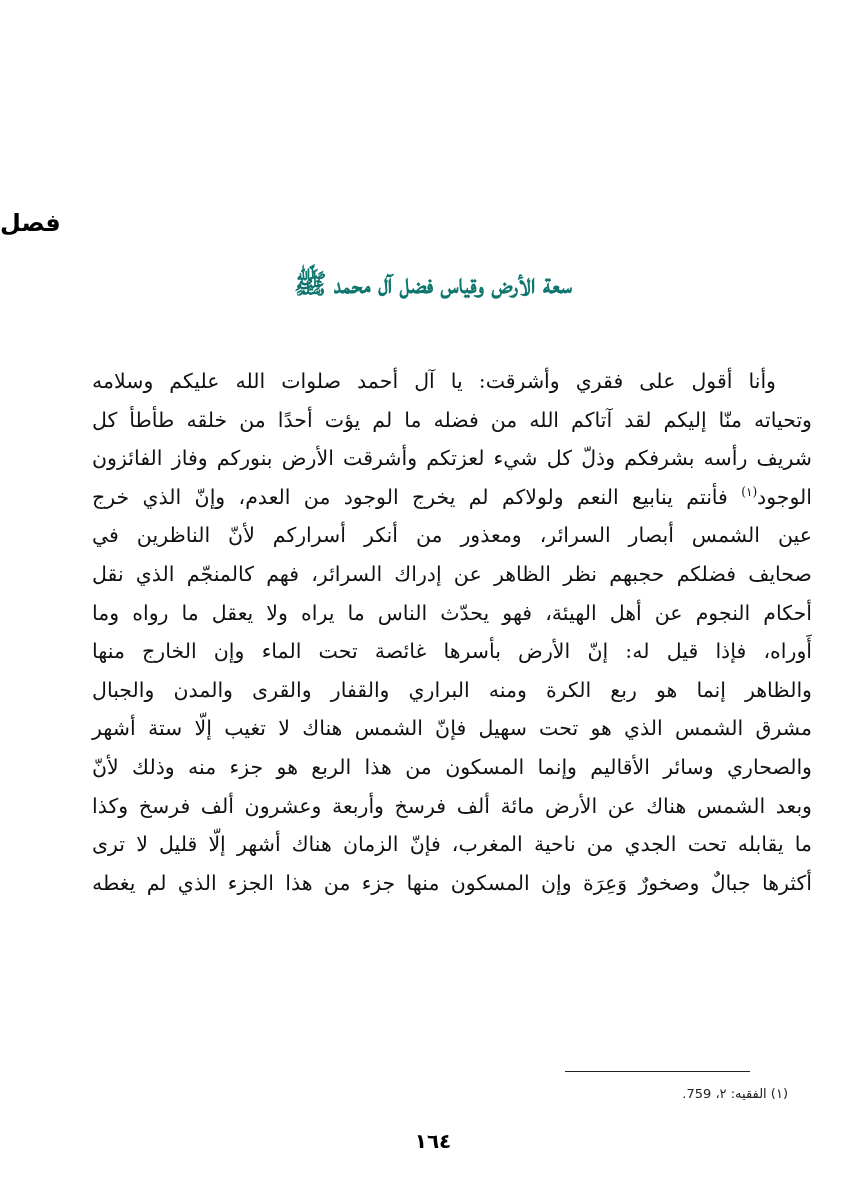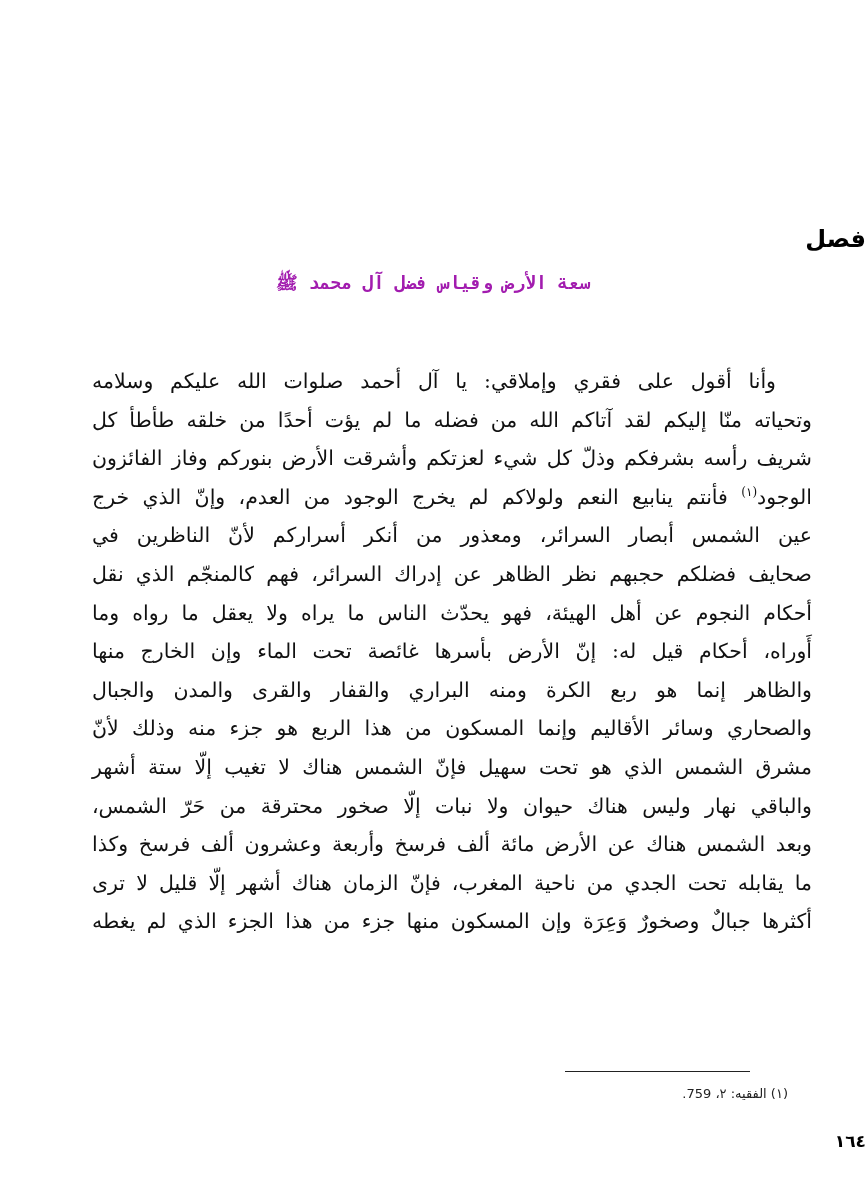--- a/index.html
+++ b/index.html
@@ -17,40 +17,40 @@
     }
     .page {
       position: absolute;
       left: 0; top: 0;
       width: 866px;
       height: 1186px;
     }
     .chapter-label {
       position: absolute;
       left: 0; right: 0;
-      top: 222px;
-      text-align: right;
+      top: 206px;
+      text-align: left;
       direction: rtl;
       font-family: "DejaVu Sans", sans-serif;
       font-weight: bold;
       font-size: 24px;
       line-height: 34px;
       color: #000;
     }
     .chapter-title {
       position: absolute;
       left: 0; right: 0;
       top: 264px;
       text-align: center;
       direction: rtl;
-      font-family: Liberation Mono, monospace;
+      font-family: Liberation Sans, sans-serif;
       font-weight: bold;
-      font-size: 18px;
+      font-size: 27px;
       line-height: 40px;
-      color: #a21caf;
+      color: #0f766e;
     }
     .body-text {
       position: absolute;
       left: 92px;
       width: 720px;
       top: 362px;
       direction: rtl;
       font-family: "DejaVu Serif", serif;
       font-size: 20.5px;
       color: #111;
@@ -86,49 +86,49 @@
       direction: rtl;
       font-family: "DejaVu Sans", sans-serif;
       font-size: 13px;
       line-height: 20px;
       color: #222;
     }
     .page-number {
       position: absolute;
       left: 0; right: 0;
       top: 1130px;
+      text-align: center;
       direction: rtl;
       font-family: "DejaVu Sans", sans-serif;
       font-weight: bold;
-      font-size: 17px;
+      font-size: 20px;
       line-height: 22px;
       color: #000;
     }
   </style>
 </head>
 <body>
 
 <div class="page">
 
   <div class="chapter-label">فصل</div>
   <div class="chapter-title">سعة الأرض وقياس فضل آل محمد ﷺ</div>
 
   <div class="body-text">
-    <div class="line first">وأنا أقول على فقري وإملاقي: يا آل أحمد صلوات الله عليكم وسلامه</div>
+    <div class="line first">وأنا أقول على فقري وأشرقت: يا آل أحمد صلوات الله عليكم وسلامه</div>
     <div class="line">وتحياته منّا إليكم لقد آتاكم الله من فضله ما لم يؤت أحدًا من خلقه طأطأ كل</div>
     <div class="line">شريف رأسه بشرفكم وذلّ كل شيء لعزتكم وأشرقت الأرض بنوركم وفاز الفائزون</div>
     <div class="line"><span>الوجود</span><span class="fn-ref">(١)</span> <span>فأنتم ينابيع النعم ولولاكم لم يخرج الوجود من العدم، وإنّ الذي خرج</span></div>
     <div class="line">عين الشمس أبصار السرائر، ومعذور من أنكر أسراركم لأنّ الناظرين في</div>
     <div class="line">صحايف فضلكم حجبهم نظر الظاهر عن إدراك السرائر، فهم كالمنجّم الذي نقل</div>
     <div class="line">أحكام النجوم عن أهل الهيئة، فهو يحدّث الناس ما يراه ولا يعقل ما رواه وما</div>
-    <div class="line">أَوراه، أحكام قيل له: إنّ الأرض بأسرها غائصة تحت الماء وإن الخارج منها</div>
+    <div class="line">أَوراه، فإذا قيل له: إنّ الأرض بأسرها غائصة تحت الماء وإن الخارج منها</div>
     <div class="line">والظاهر إنما هو ربع الكرة ومنه البراري والقفار والقرى والمدن والجبال</div>
+    <div class="line">مشرق الشمس الذي هو تحت سهيل فإنّ الشمس هناك لا تغيب إلّا ستة أشهر</div>
     <div class="line">والصحاري وسائر الأقاليم وإنما المسكون من هذا الربع هو جزء منه وذلك لأنّ</div>
-    <div class="line">مشرق الشمس الذي هو تحت سهيل فإنّ الشمس هناك لا تغيب إلّا ستة أشهر</div>
-    <div class="line">والباقي نهار وليس هناك حيوان ولا نبات إلّا صخور محترقة من حَرّ الشمس،</div>
     <div class="line">وبعد الشمس هناك عن الأرض مائة ألف فرسخ وأربعة وعشرون ألف فرسخ وكذا</div>
     <div class="line">ما يقابله تحت الجدي من ناحية المغرب، فإنّ الزمان هناك أشهر إلّا قليل لا ترى</div>
     <div class="line">أكثرها جبالٌ وصخورٌ وَعِرَة وإن المسكون منها جزء من هذا الجزء الذي لم يغطه</div>
   </div>
 
   <div class="footnote-rule"></div>
   <div class="footnote">(١) الفقيه: ٢، 759.</div>
 
   <div class="page-number">١٦٤</div>
 </div>

